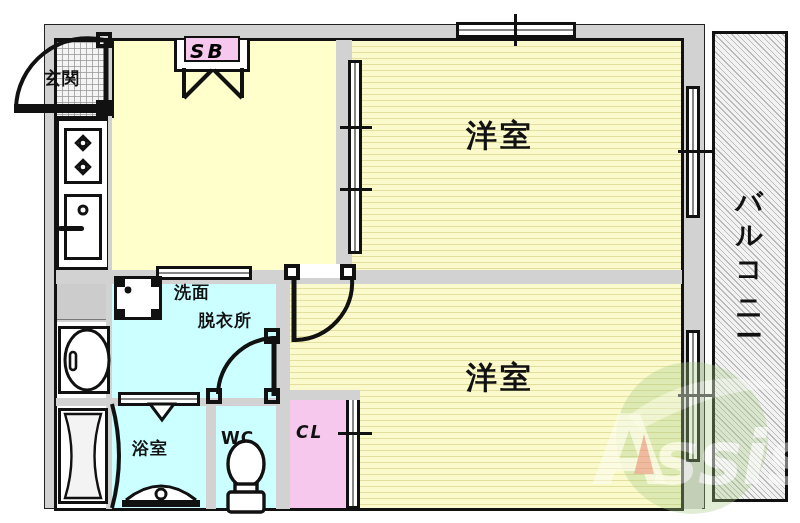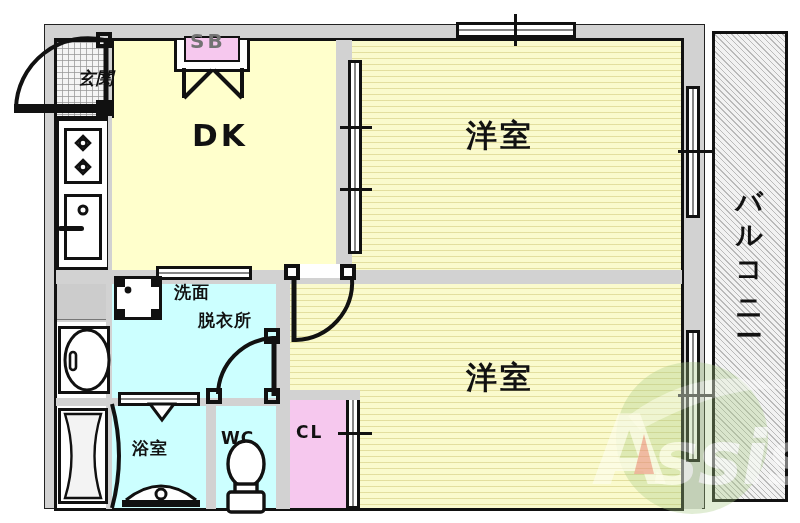--- a/index.html
+++ b/index.html
@@ -111,25 +111,25 @@
   <div class="ab wallgray2" style="left:106px;top:404px;width:6px;height:105px;"></div>
   <div class="ab wallgray2" style="left:106px;top:272px;width:6px;height:128px;"></div>
 
   <svg class="ab" style="left:0px;top:30px;width:120px;height:96px;">
     <path d="M106 8 L106 82" stroke="#111" stroke-width="5" fill="none"></path>
     <path d="M104 10 A 72 72 0 0 0 16 78" stroke="#111" stroke-width="4" fill="none"></path>
     <rect x="14" y="74" width="92" height="9" fill="#111"></rect>
     <rect x="98" y="4" width="12" height="12" fill="none" stroke="#111" stroke-width="4"></rect>
     <rect x="98" y="72" width="12" height="12" fill="none" stroke="#111" stroke-width="4"></rect>
   </svg>
-  <div class="lbl lbl-mid" style="left:78px;top:70px;font-style:italic;">玄関</div>
+  <div class="lbl lbl-mid" style="left:44px;top:70px;">玄関</div>
 
   <div class="ab r-white" style="left:174px;top:40px;width:76px;height:32px;border:3px solid #111;border-top:none;"></div>
   <div class="ab r-sb" style="left:184px;top:36px;width:56px;height:26px;border:2px solid #111;"></div>
-  <div class="lbl lbl-sb" style="left:190px;top:31px;color:#737373;">SB</div>
+  <div class="lbl lbl-sb" style="left:190px;top:41px;color:#000000;font-style:italic;">SB</div>
   <svg class="ab" style="left:174px;top:68px;width:78px;height:34px;">
     <path d="M10 0 L10 30" stroke="#111" stroke-width="4" fill="none"></path>
     <path d="M10 30 L38 2" stroke="#111" stroke-width="4" fill="none"></path>
     <path d="M68 0 L68 30" stroke="#111" stroke-width="4" fill="none"></path>
     <path d="M68 30 L40 2" stroke="#111" stroke-width="4" fill="none"></path>
   </svg>
 
   <div class="ab box-th" style="left:64px;top:128px;width:38px;height:56px;"></div>
   <svg class="ab" style="left:64px;top:128px;width:38px;height:56px;">
     <g stroke="#111" stroke-width="2.6" fill="none">
@@ -138,21 +138,20 @@
       <path d="M19 32 L26 39 L19 46 L12 39 Z"></path>
       <circle cx="19" cy="39" r="3.6"></circle>
     </g>
   </svg>
   <div class="ab box-th" style="left:64px;top:194px;width:38px;height:66px;"></div>
   <svg class="ab" style="left:64px;top:194px;width:38px;height:66px;">
     <circle cx="19" cy="16" r="4" fill="none" stroke="#111" stroke-width="3"></circle>
     <rect x="-6" y="32" width="26" height="5" rx="2.5" fill="#111"></rect>
   </svg>
 
-  <div class="lbl lbl-big" style="left:192px;top:120px;">DK</div>
 
   <div class="lbl lbl-big" style="left:466px;top:120px;">洋室</div>
 
   <div class="ab slide-h" style="left:456px;top:22px;width:120px;height:16px;">
       <div class="mid"></div>
     </div>
   <div class="ab handle-v" style="left:514px;top:14px;height:32px;"></div>
 
   <div class="ab slide-v" style="left:348px;top:60px;width:14px;height:194px;">
       <div class="mid"></div>
@@ -173,21 +172,21 @@
     <rect x="58" y="2" width="12" height="12" fill="none" stroke="#111" stroke-width="4"></rect>
     <path d="M10 16 L10 78" stroke="#111" stroke-width="5" fill="none"></path>
     <path d="M68 14 A 58 58 0 0 1 12 76" stroke="#111" stroke-width="4" fill="none"></path>
   </svg>
 
   <div class="ab slide-v" style="left:346px;top:396px;width:14px;height:113px;">
       <div class="mid"></div>
     </div>
   <div class="ab handle-h" style="left:338px;top:432px;width:34px;"></div>
   <div class="ab wallgray2" style="left:290px;top:390px;width:70px;height:10px;"></div>
-  <div class="lbl lbl-cl" style="left:296px;top:424px;">CL</div>
+  <div class="lbl lbl-cl" style="left:296px;top:424px;font-style:italic;">CL</div>
 
   <div class="ab slide-v" style="left:686px;top:330px;width:14px;height:132px;">
       <div class="mid"></div>
     </div>
   <div class="ab handle-h" style="left:678px;top:394px;width:34px;"></div>
 
   <div class="lbl lbl-mid" style="left:174px;top:284px;">洗面</div>
   <div class="lbl lbl-mid" style="left:158px;top:312px;margin-left:40px;">脱衣所</div>
 
   <div class="ab slide-h" style="left:156px;top:266px;width:96px;height:14px;">

